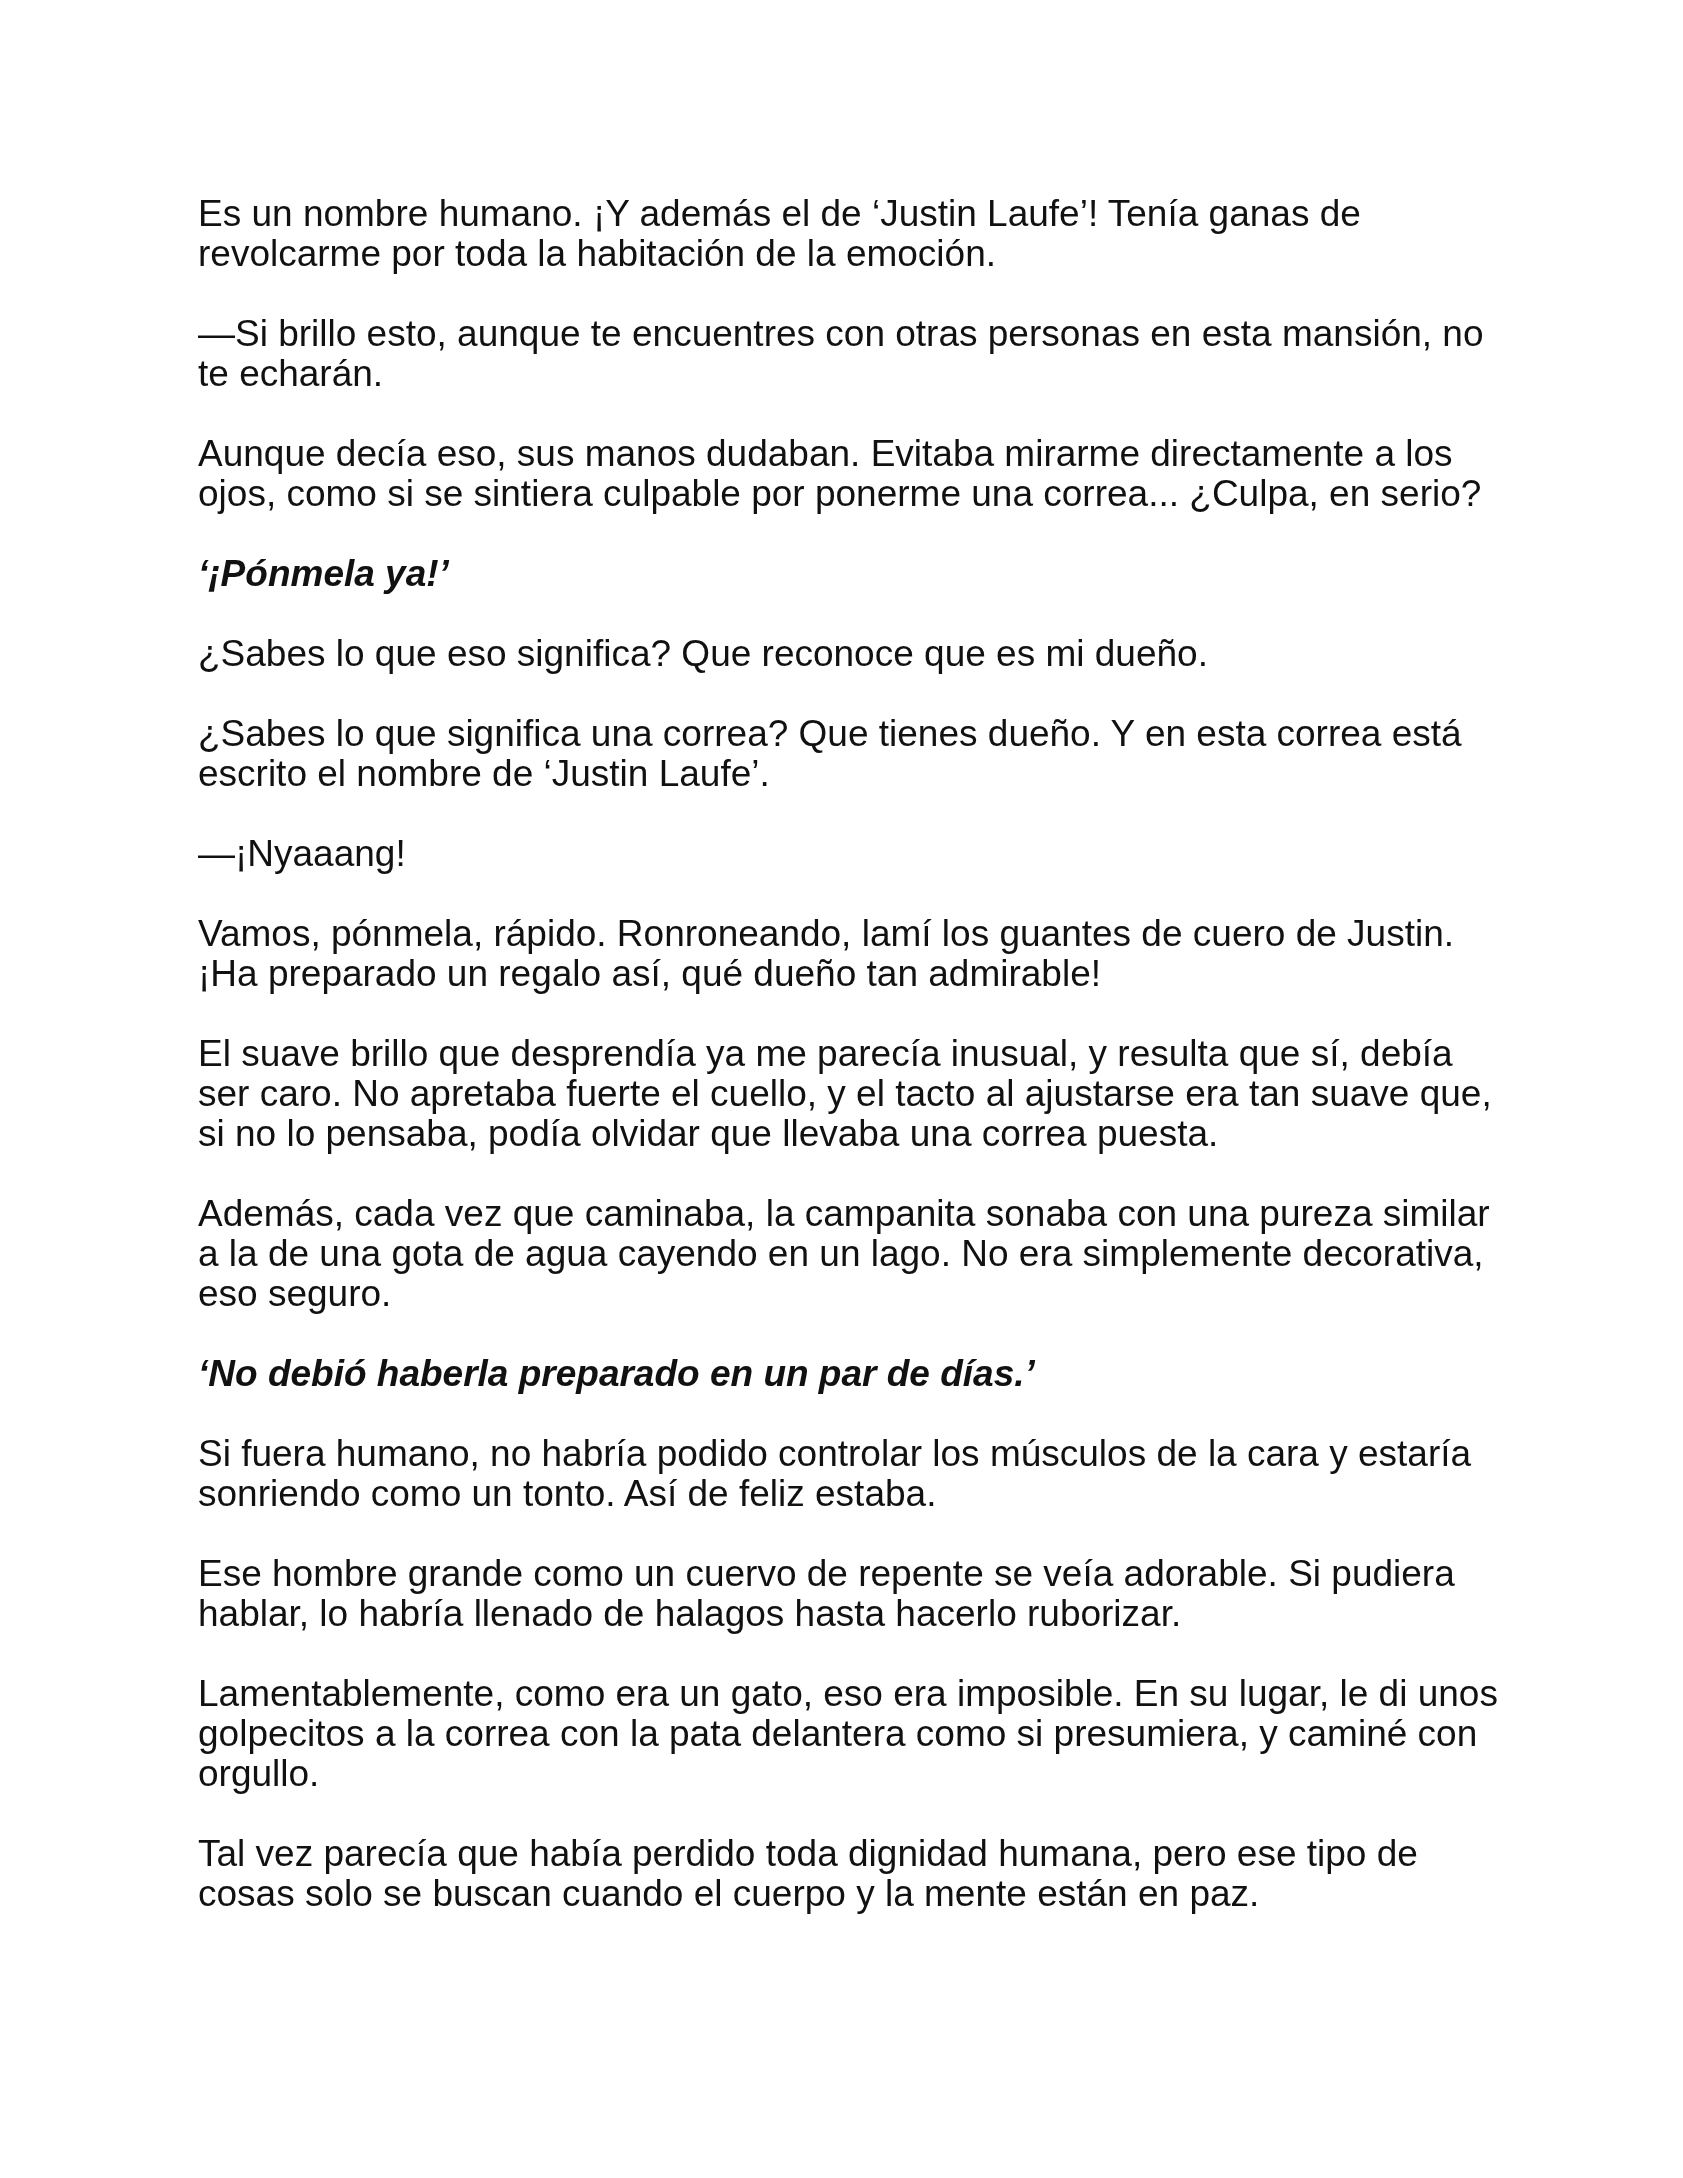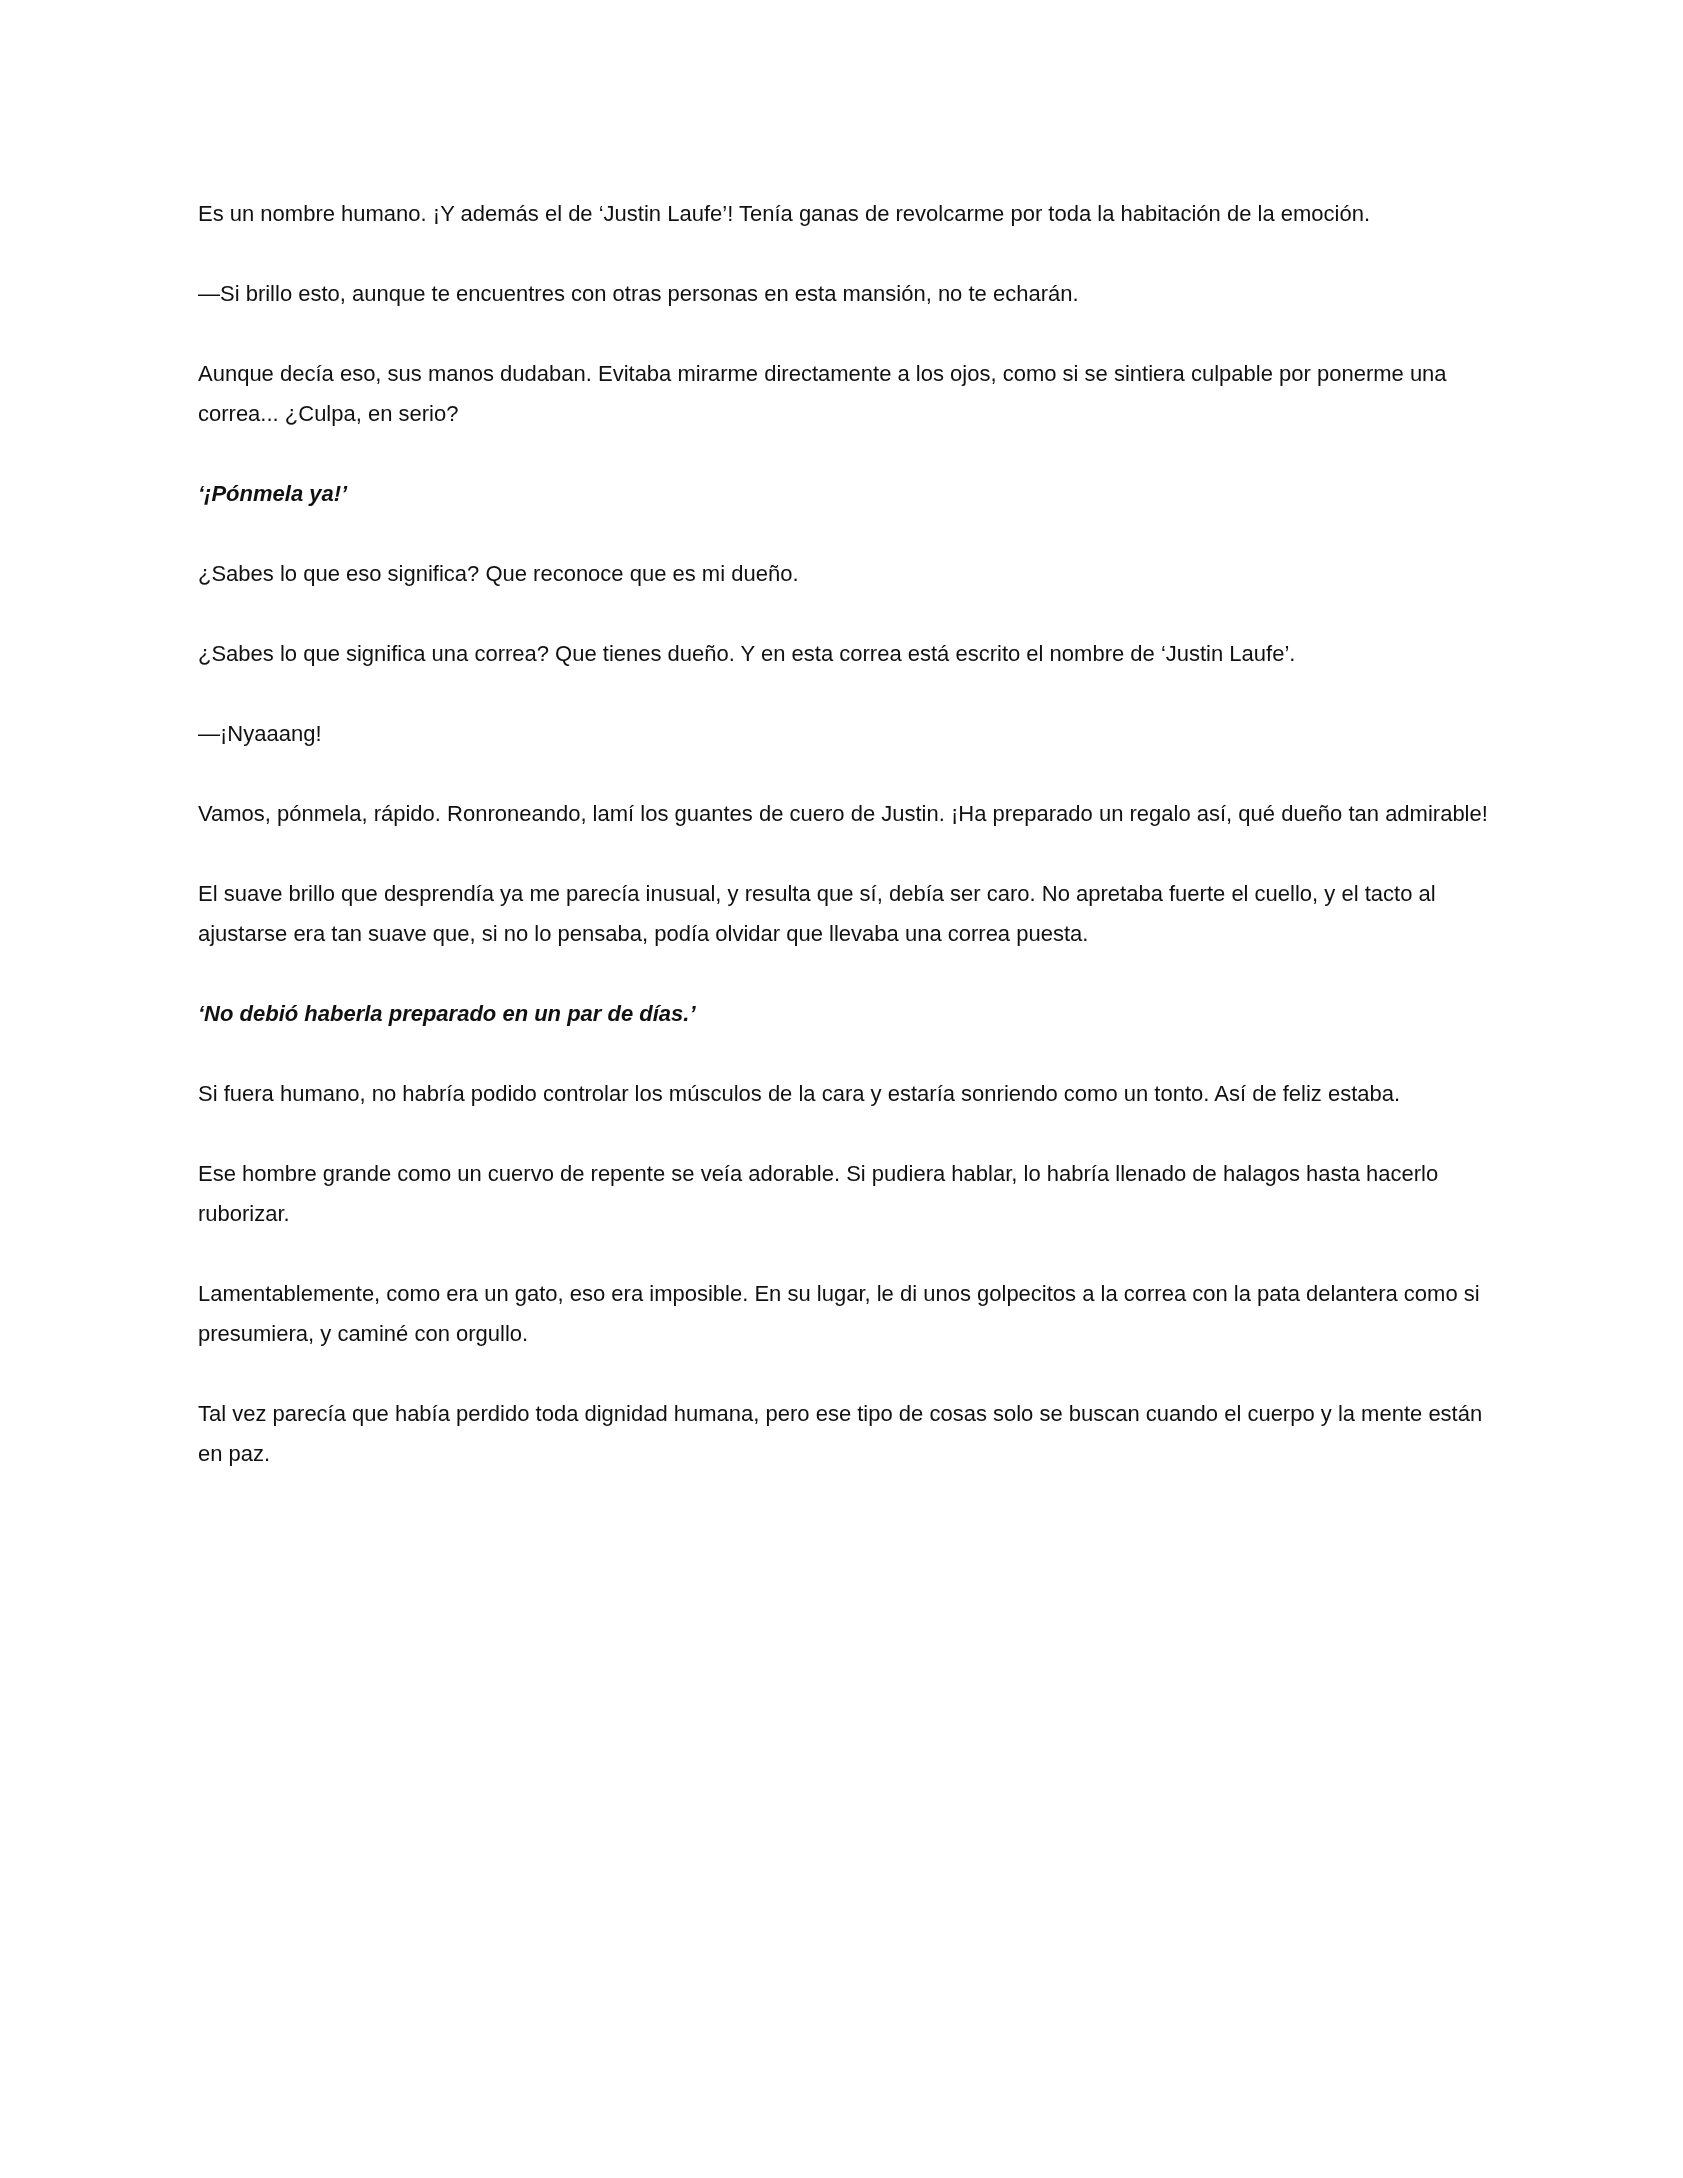--- a/index.html
+++ b/index.html
@@ -12,21 +12,21 @@
       height: 2178px;
       position: relative;
       overflow: hidden;
     }
     .page {
       position: absolute;
       left: 198px;
       top: 194px;
       width: 1307px;
       font-family: "Liberation Sans", sans-serif;
-      font-size: 22px;
+      font-size: 37px;
       line-height: 40px;
       color: #111111;
     }
     .para {
       margin: 0 0 40px 0;
       white-space: normal;
     }
     .para.italic {
       font-style: italic;
       font-weight: bold;
@@ -38,19 +38,20 @@
 <div class="page">
   <p class="para">Es un nombre humano. ¡Y además el de ‘Justin Laufe’! Tenía ganas de revolcarme por toda la habitación de la emoción.</p>
   <p class="para">—Si brillo esto, aunque te encuentres con otras personas en esta mansión, no te echarán.</p>
   <p class="para">Aunque decía eso, sus manos dudaban. Evitaba mirarme directamente a los ojos, como si se sintiera culpable por ponerme una correa... ¿Culpa, en serio?</p>
   <p class="para italic">‘¡Pónmela ya!’</p>
   <p class="para">¿Sabes lo que eso significa? Que reconoce que es mi dueño.</p>
   <p class="para">¿Sabes lo que significa una correa? Que tienes dueño. Y en esta correa está escrito el nombre de ‘Justin Laufe’.</p>
   <p class="para">—¡Nyaaang!</p>
   <p class="para">Vamos, pónmela, rápido. Ronroneando, lamí los guantes de cuero de Justin. ¡Ha preparado un regalo así, qué dueño tan admirable!</p>
   <p class="para">El suave brillo que desprendía ya me parecía inusual, y resulta que sí, debía ser caro. No apretaba fuerte el cuello, y el tacto al ajustarse era tan suave que, si no lo pensaba, podía olvidar que llevaba una correa puesta.</p>
+  <p class="para">Además, cada vez que caminaba, la campanita sonaba con una pureza similar a la de una gota de agua cayendo en un lago. No era simplemente decorativa, eso seguro.</p>
   <p class="para italic">‘No debió haberla preparado en un par de días.’</p>
   <p class="para">Si fuera humano, no habría podido controlar los músculos de la cara y estaría sonriendo como un tonto. Así de feliz estaba.</p>
   <p class="para">Ese hombre grande como un cuervo de repente se veía adorable. Si pudiera hablar, lo habría llenado de halagos hasta hacerlo ruborizar.</p>
   <p class="para">Lamentablemente, como era un gato, eso era imposible. En su lugar, le di unos golpecitos a la correa con la pata delantera como si presumiera, y caminé con orgullo.</p>
   <p class="para">Tal vez parecía que había perdido toda dignidad humana, pero ese tipo de cosas solo se buscan cuando el cuerpo y la mente están en paz.</p>
 </div>
 
 
 </body></html>

